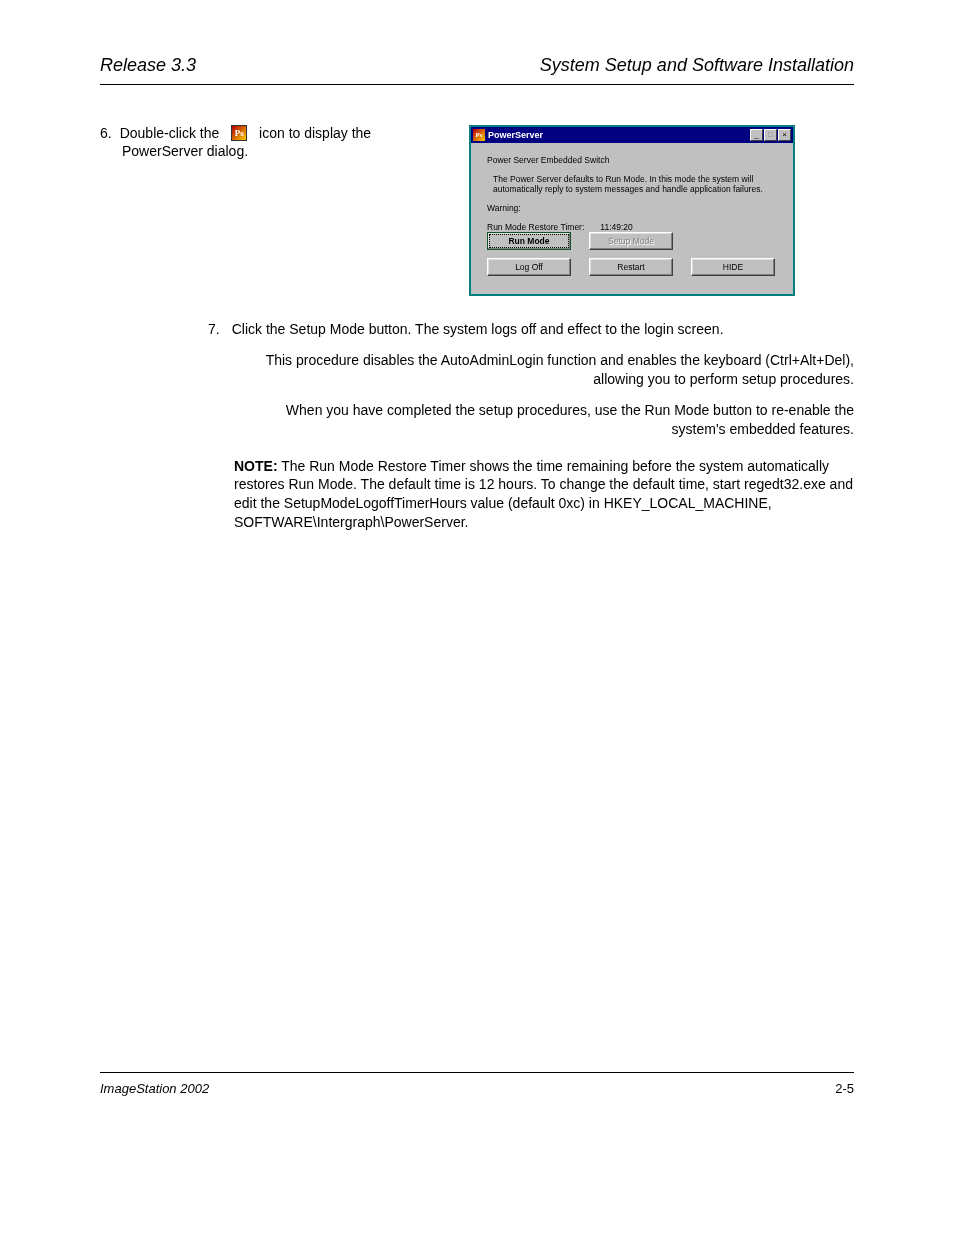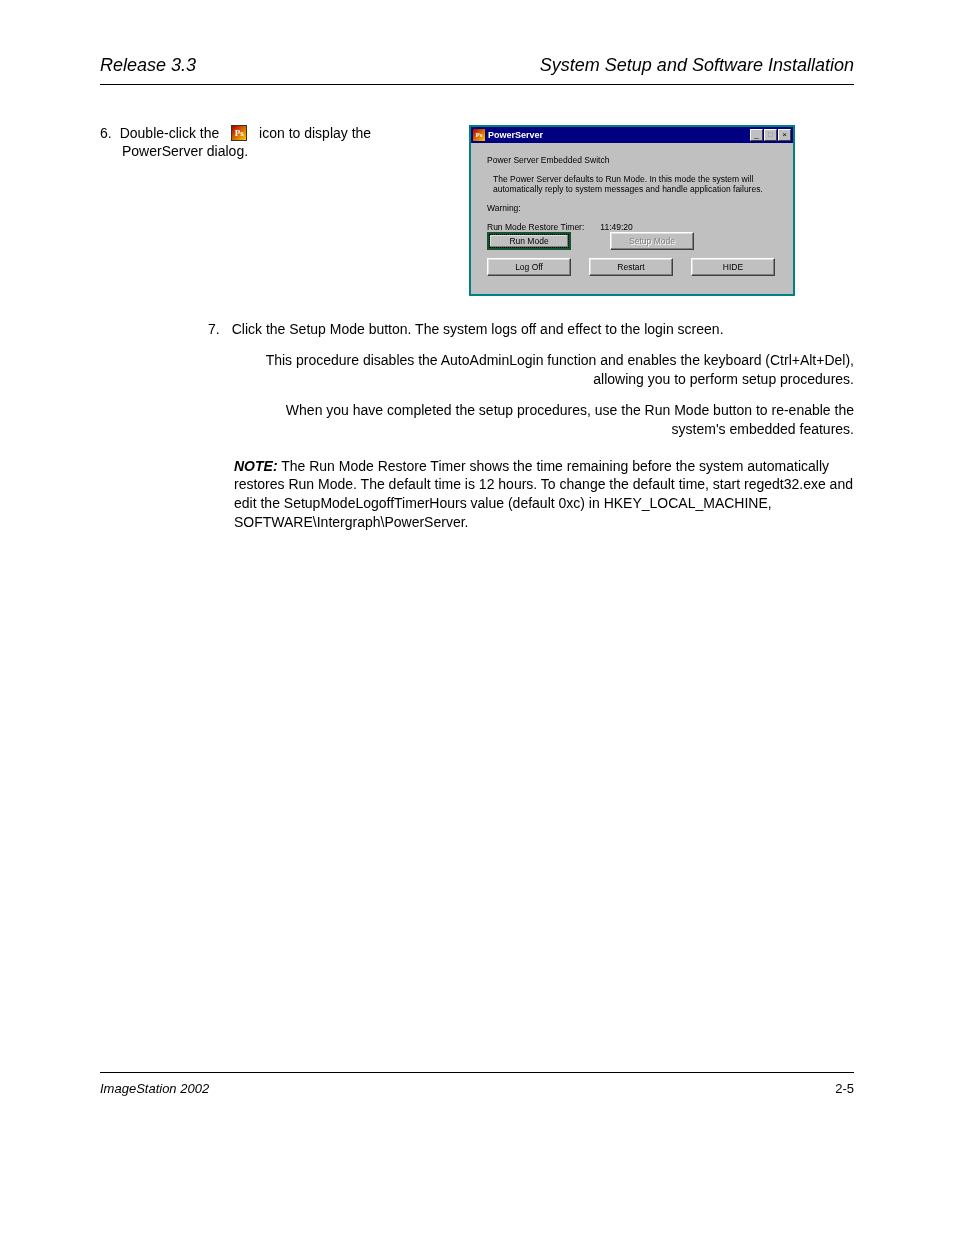--- a/index.html
+++ b/index.html
@@ -145,26 +145,26 @@
     font-size: 8.5px;
     text-align: center;
     display: flex;
     align-items: center;
     justify-content: center;
     color: #000;
   }
   .win-btn.focused {
     outline: 1px dotted #000;
     outline-offset: -3px;
-    border: 3px solid #14532d;
+    border: 1px solid #14532d;
+    font-weight: bold;
   }
   .win-btn.disabled {
     color: #808080;
     text-shadow: 1px 1px 0 #fff;
-    margin-left: 21px;
   }
   .body-text {
     font-size: 14px;
     line-height: 1.35;
     margin: 20px 0 10px 108px;
     max-width: 640px;
   }
   .body-text-full {
     font-size: 14px;
     line-height: 1.35;
@@ -173,21 +173,20 @@
     text-align: right;
   }
   .note-block {
     margin: 18px 0 12px 108px;
     max-width: 655px;
     font-size: 14px;
     line-height: 1.35;
   }
   .note-block .note-label {
     font-weight: bold;
-    font-style: italic;
   }
   .bottom-rule {
     border: none;
     border-top: 1.5px solid #000;
     margin-top: 540px;
     margin-bottom: 8px;
   }
   .bottom-footer {
     display: flex;
     justify-content: space-between;

